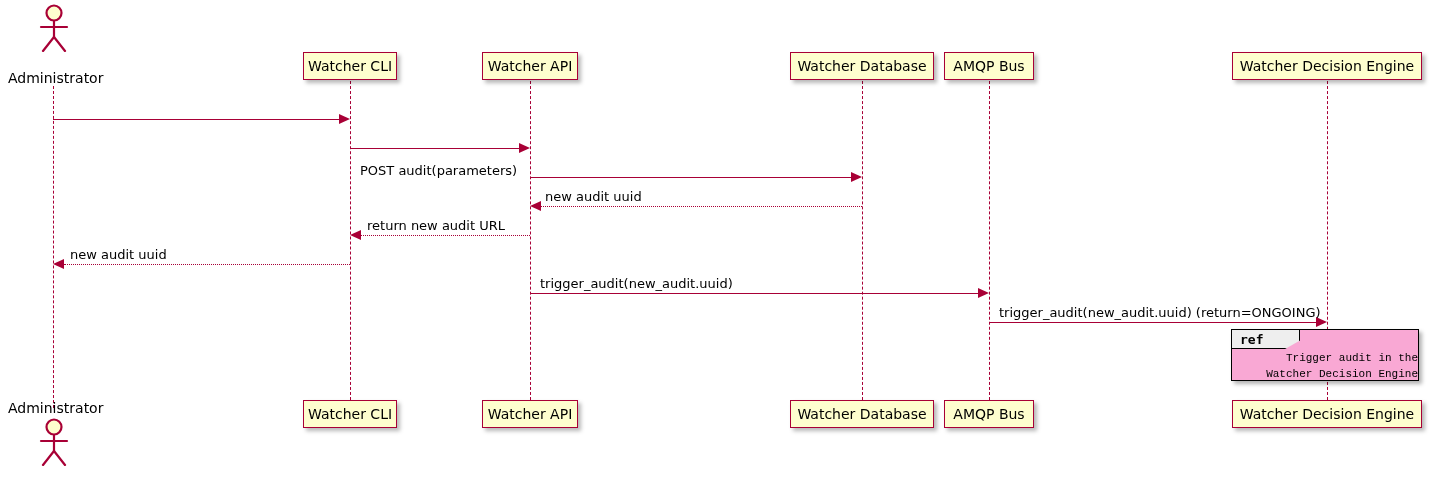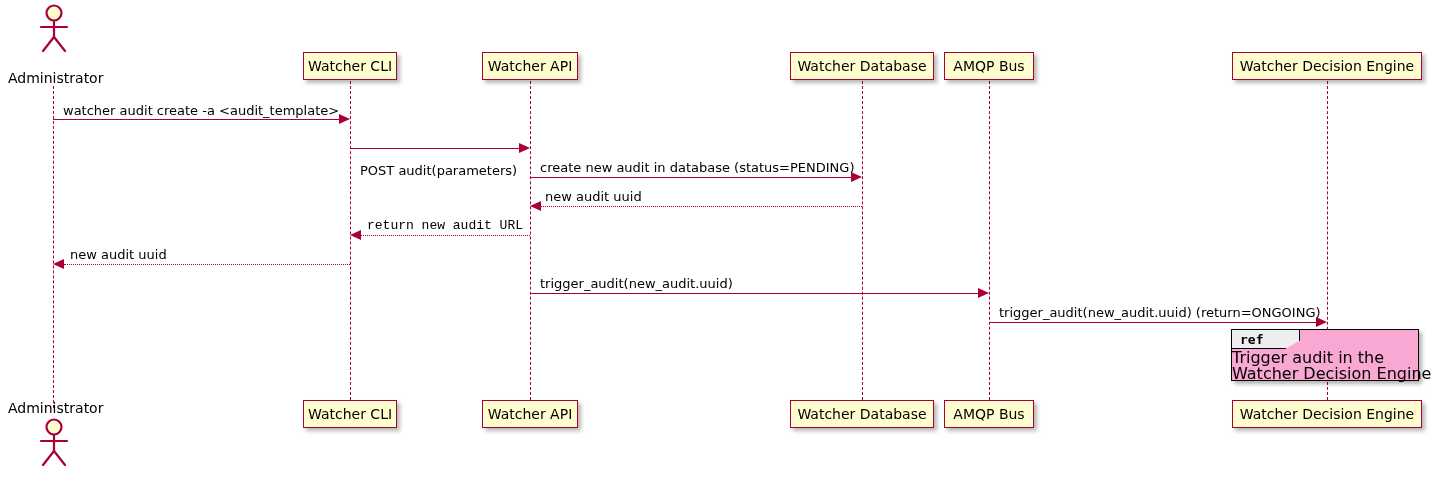--- a/index.html
+++ b/index.html
@@ -113,24 +113,25 @@
     font-family: "DejaVu Sans Mono", monospace;
     color: #000000;
     clip-path: polygon(0 0, 100% 0, 100% 55%, 78% 100%, 0 100%);
     padding-right: 22px;
   }
   .ref-body {
     position: absolute;
     left: 0;
     right: 0;
     top: 20px;
-    text-align: left;
-    font-size: 16px;
+    text-align: right;
+    font-size: 11px;
     color: #000000;
     line-height: 16px;
+    font-family: Liberation Mono, monospace;
   }
   .ref-body div { white-space: nowrap; }
 </style>
 </head>
 <body>
 
 <div id="diagram">
 
   <div class="lifeline" style="left:53px; top:86px; height:322px;"></div>
   <div class="lifeline" style="left:350px; top:81px; height:319px;"></div>
@@ -163,37 +164,35 @@
   </div>
   <div class="participant" style="left:944px; top:52px; width:90px;">
     <span>AMQP Bus</span>
   </div>
   <div class="participant" style="left:1232px; top:52px; width:190px;">
     <span>Watcher Decision Engine</span>
   </div>
 
   <div class="msg" style="left:53px; top:119px; width:286px;"></div>
   <div class="arrowhead right" style="left:339px; top:114px;"></div>
-  <div class="msg-label" style="left:63px; top:104px;">watcher audit create -a &lt;audit_template&gt;</div>
 
   <div class="msg" style="left:350px; top:148px; width:169px;"></div>
   <div class="arrowhead right" style="left:519px; top:143px;"></div>
   <div class="msg-label" style="left:360px; top:132px;margin-top:32px;">POST audit(parameters)</div>
 
   <div class="msg" style="left:530px; top:177px; width:321px;"></div>
   <div class="arrowhead right" style="left:851px; top:172px;"></div>
-  <div class="msg-label" style="left:540px; top:161px;">create new audit in database (status=PENDING)</div>
 
   <div class="msg dotted" style="left:541px; top:206px; width:321px;"></div>
   <div class="arrowhead left" style="left:530px; top:201px;"></div>
   <div class="msg-label" style="left:545px; top:190px;">new audit uuid</div>
 
   <div class="msg dotted" style="left:361px; top:235px; width:169px;"></div>
   <div class="arrowhead left" style="left:350px; top:230px;"></div>
-  <div class="msg-label" style="left:367px; top:219px;font-family:Liberation Mono, monospace;">return new audit URL</div>
+  <div class="msg-label" style="left:367px; top:219px;">return new audit URL</div>
 
   <div class="msg dotted" style="left:64px; top:264px; width:286px;"></div>
   <div class="arrowhead left" style="left:53px; top:259px;"></div>
   <div class="msg-label" style="left:70px; top:248px;">new audit uuid</div>
 
   <div class="msg" style="left:530px; top:293px; width:448px;"></div>
   <div class="arrowhead right" style="left:978px; top:288px;"></div>
   <div class="msg-label" style="left:540px; top:277px;">trigger_audit(new_audit.uuid)</div>
 
   <div class="msg" style="left:989px; top:322px; width:327px;"></div>

